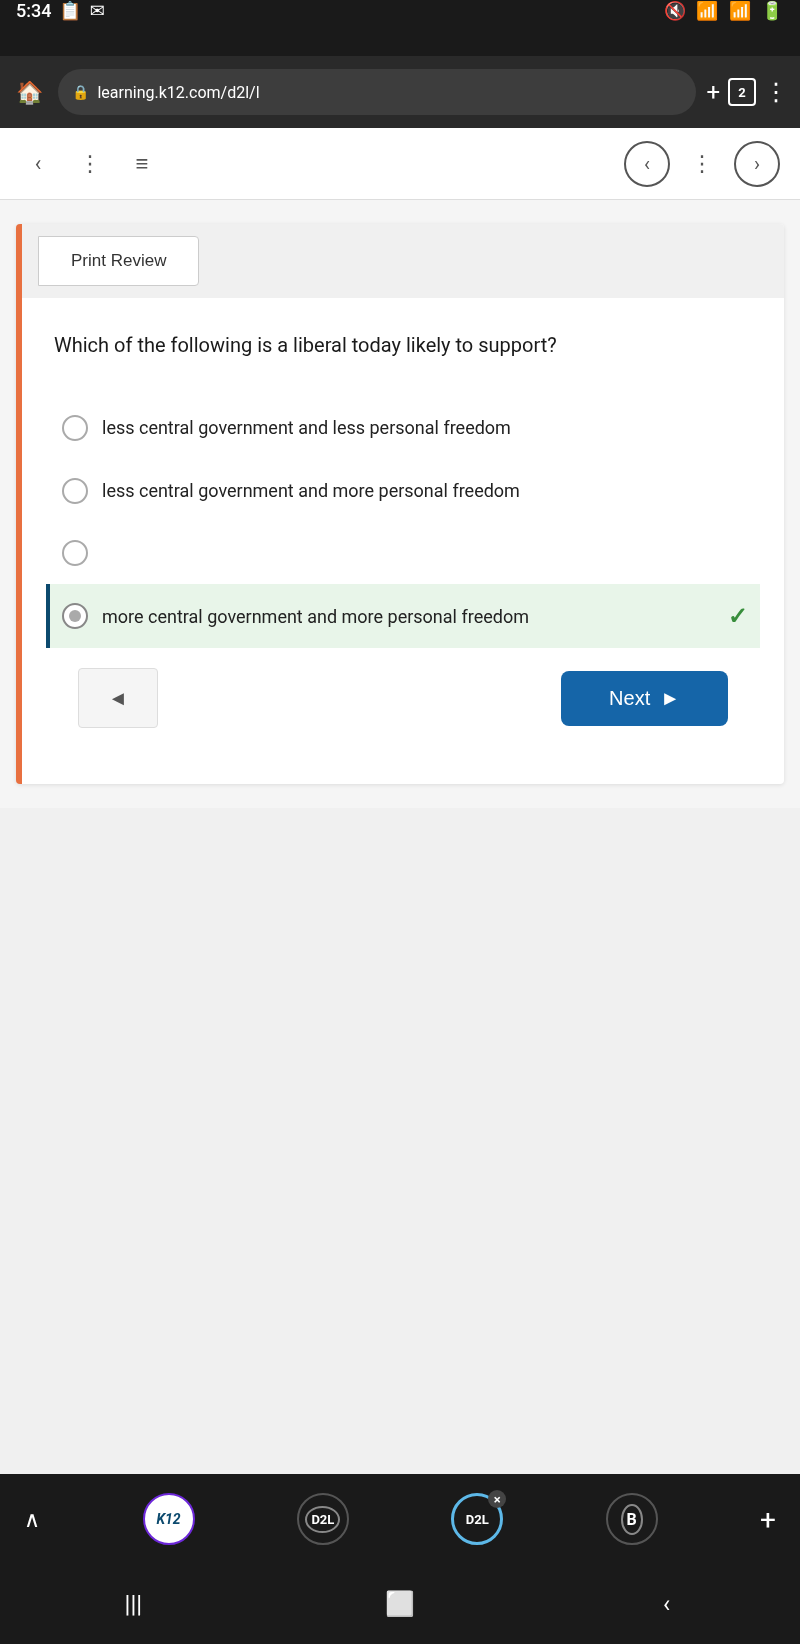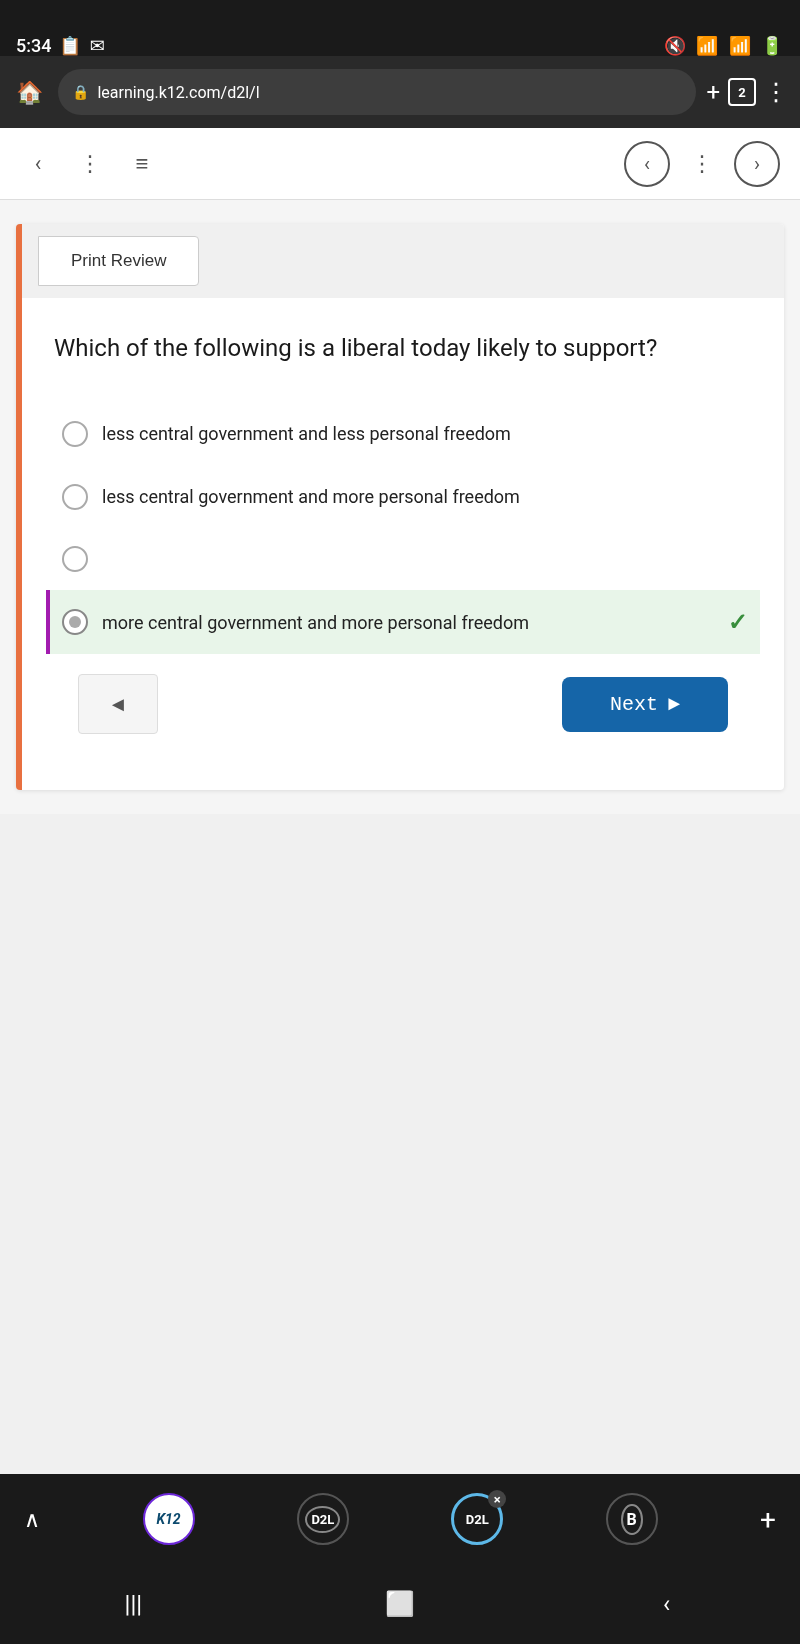--- a/index.html
+++ b/index.html
@@ -11,21 +11,21 @@
       min-height: 1644px;
       overflow-x: hidden;
     }
 
     
     .status-bar {
       background: #1a1a1a;
       color: white;
       height: 56px;
       display: flex;
-      align-items: flex-end;
+      align-items: flex-start;
       padding: 0 16px;
       justify-content: space-between;
     }
     .status-left {
       display: flex;
       align-items: center;
       gap: 8px;
       font-size: 18px;
       font-weight: 500;
     }
@@ -166,21 +166,21 @@
       font-size: 17px;
       cursor: pointer;
       border-radius: 0 4px 4px 0;
     }
 
     
     .question-area {
       padding: 32px 32px 24px 32px;
     }
     .question-text {
-      font-size: 24px;
+      font-size: 20px;
       color: #1a1a1a;
       line-height: 1.5;
       margin-bottom: 36px;
     }
 
     
     .options-list {
       display: flex;
       flex-direction: column;
       gap: 0;
@@ -188,21 +188,21 @@
     .option-item {
       display: flex;
       align-items: center;
       padding: 18px 8px;
       gap: 14px;
       border-bottom: none;
       cursor: pointer;
     }
     .option-item.correct {
       background: #e8f5e9;
-      border-left: 4px solid #a21caf;
+      border-left: 4px solid #0c4a6e;
       margin: 0 -8px;
       padding: 18px 12px 18px 12px;
     }
     .radio-circle {
       width: 26px;
       height: 26px;
       border-radius: 50%;
       border: 2px solid #aaa;
       flex-shrink: 0;
       background: white;
@@ -257,21 +257,20 @@
       color: white;
       border: none;
       padding: 16px 48px;
       font-size: 20px;
       font-weight: 500;
       cursor: pointer;
       border-radius: 8px;
       display: flex;
       align-items: center;
       gap: 10px;
-      font-family: Liberation Mono, monospace;
     }
 
     
     .bottom-app-bar {
       background: #1a1a1a;
       height: 90px;
       display: flex;
       align-items: center;
       justify-content: space-between;
       padding: 0 24px;

